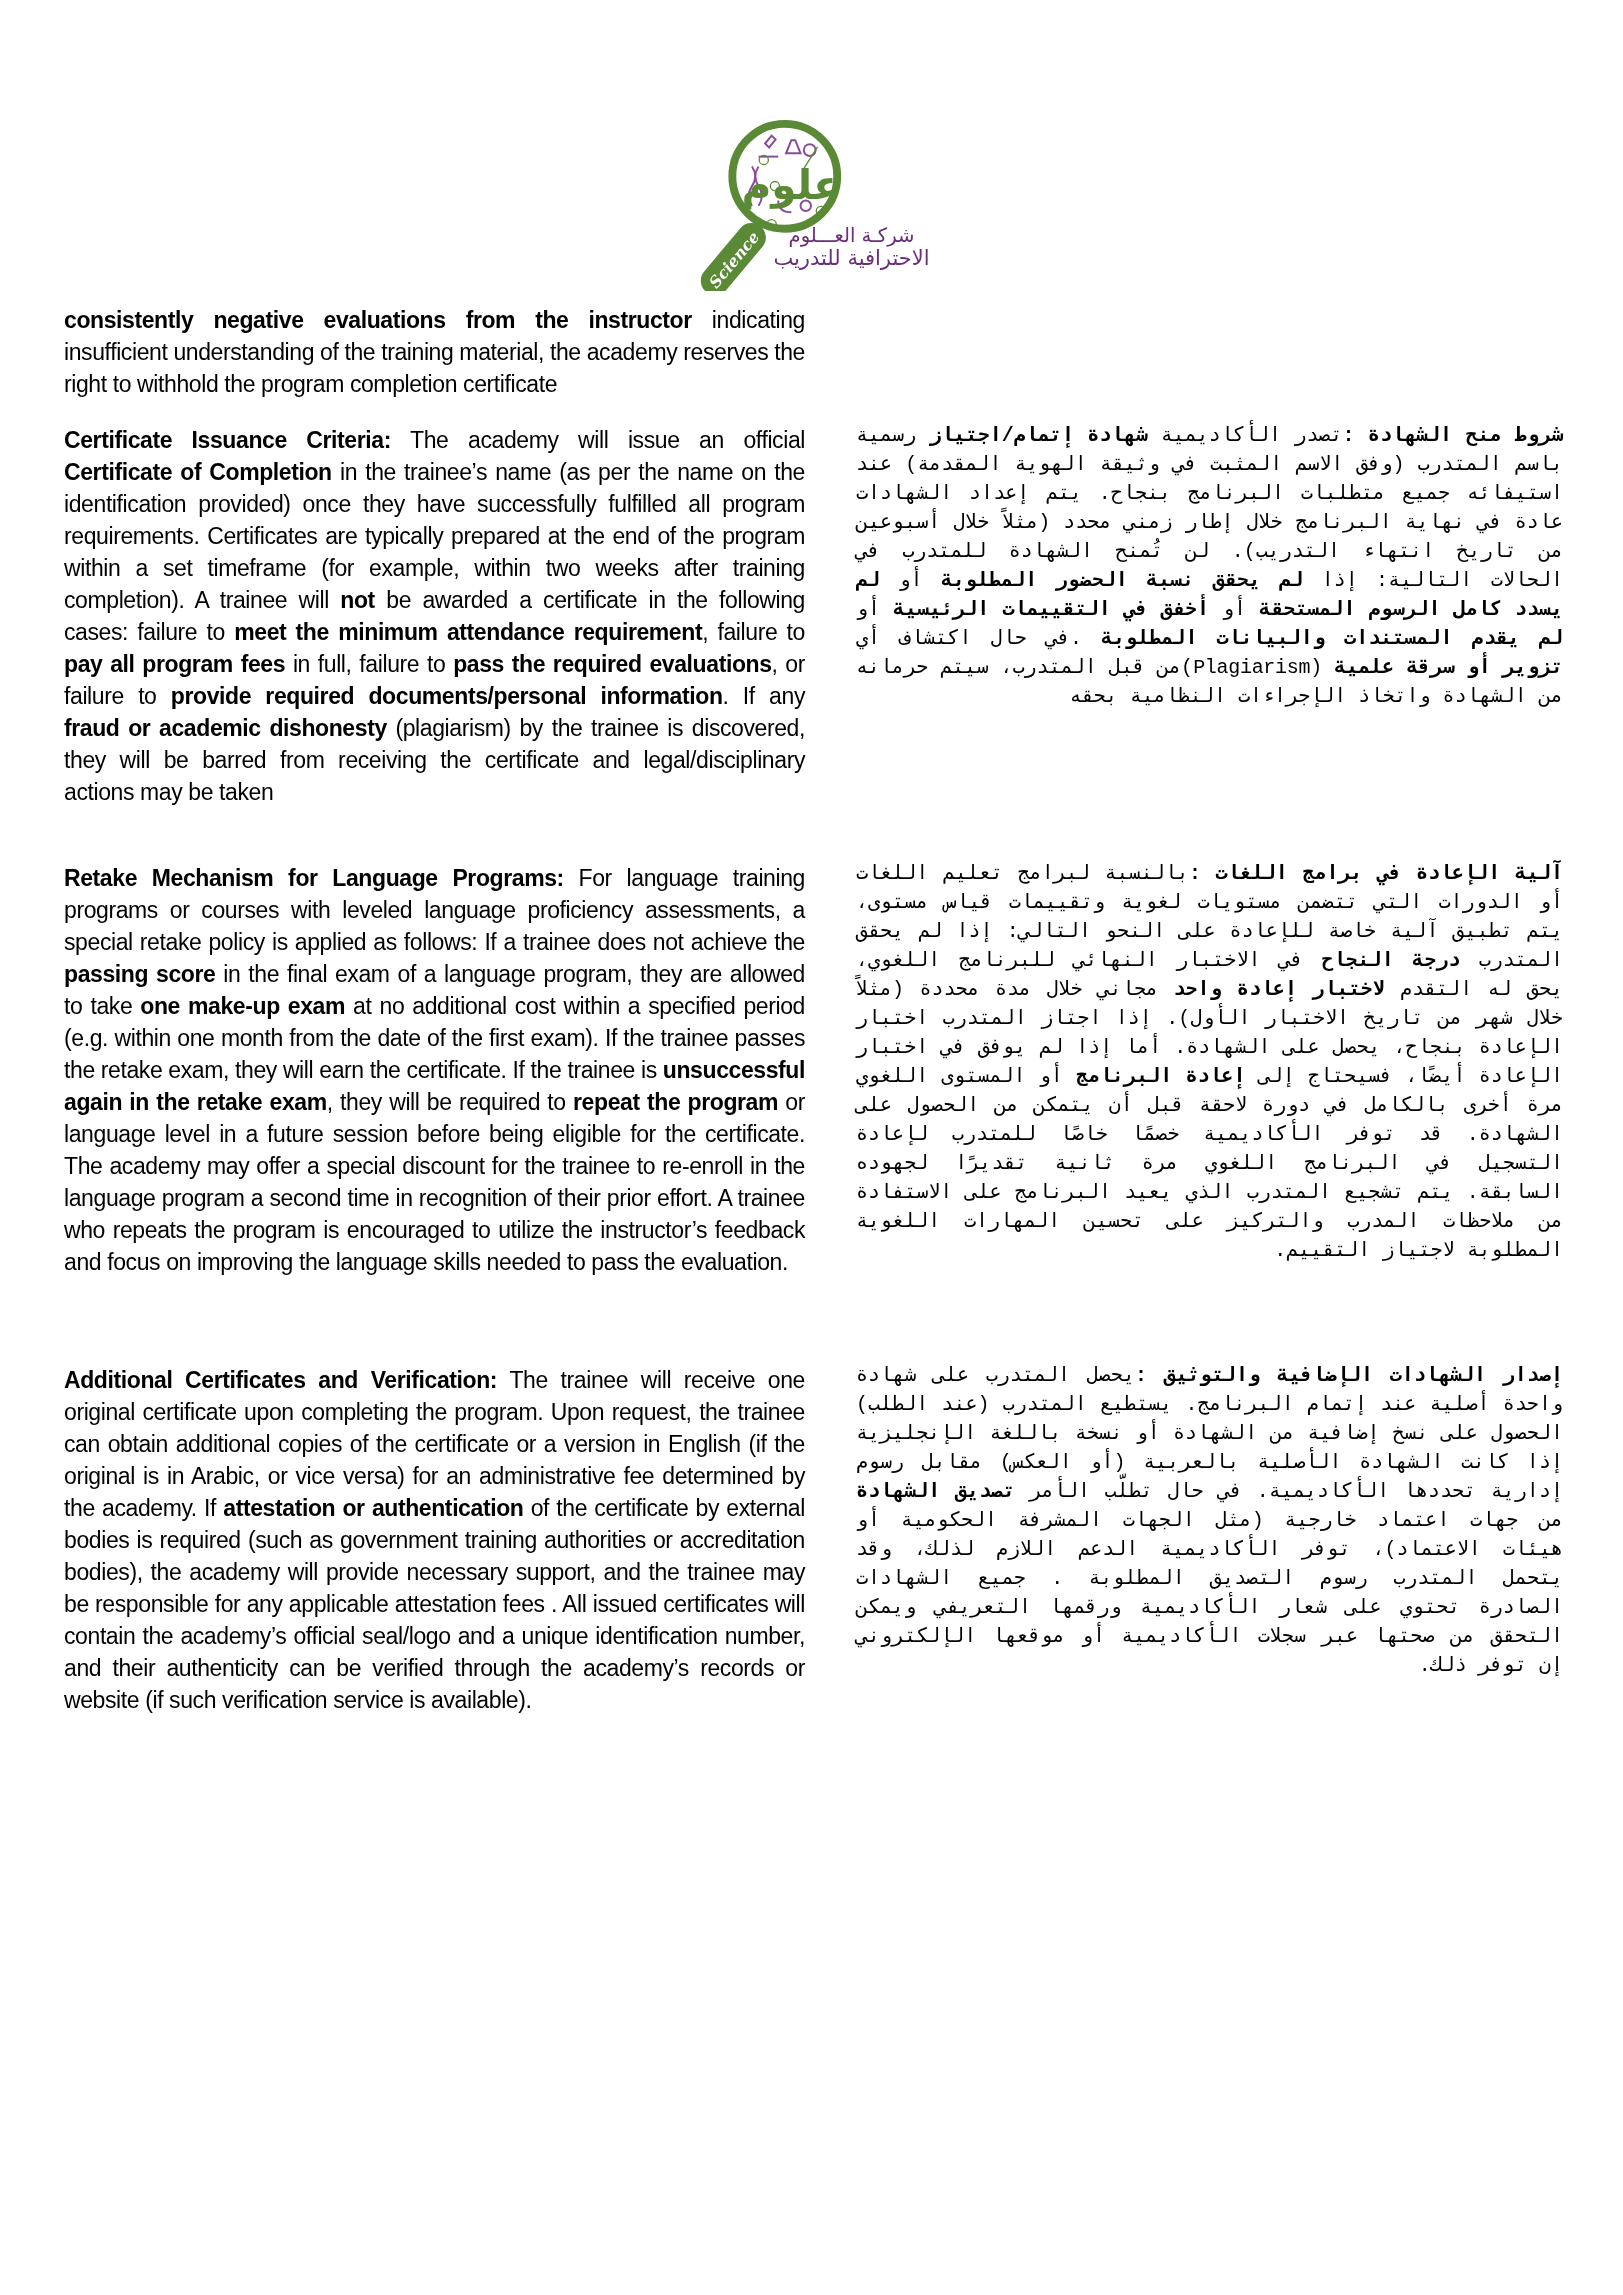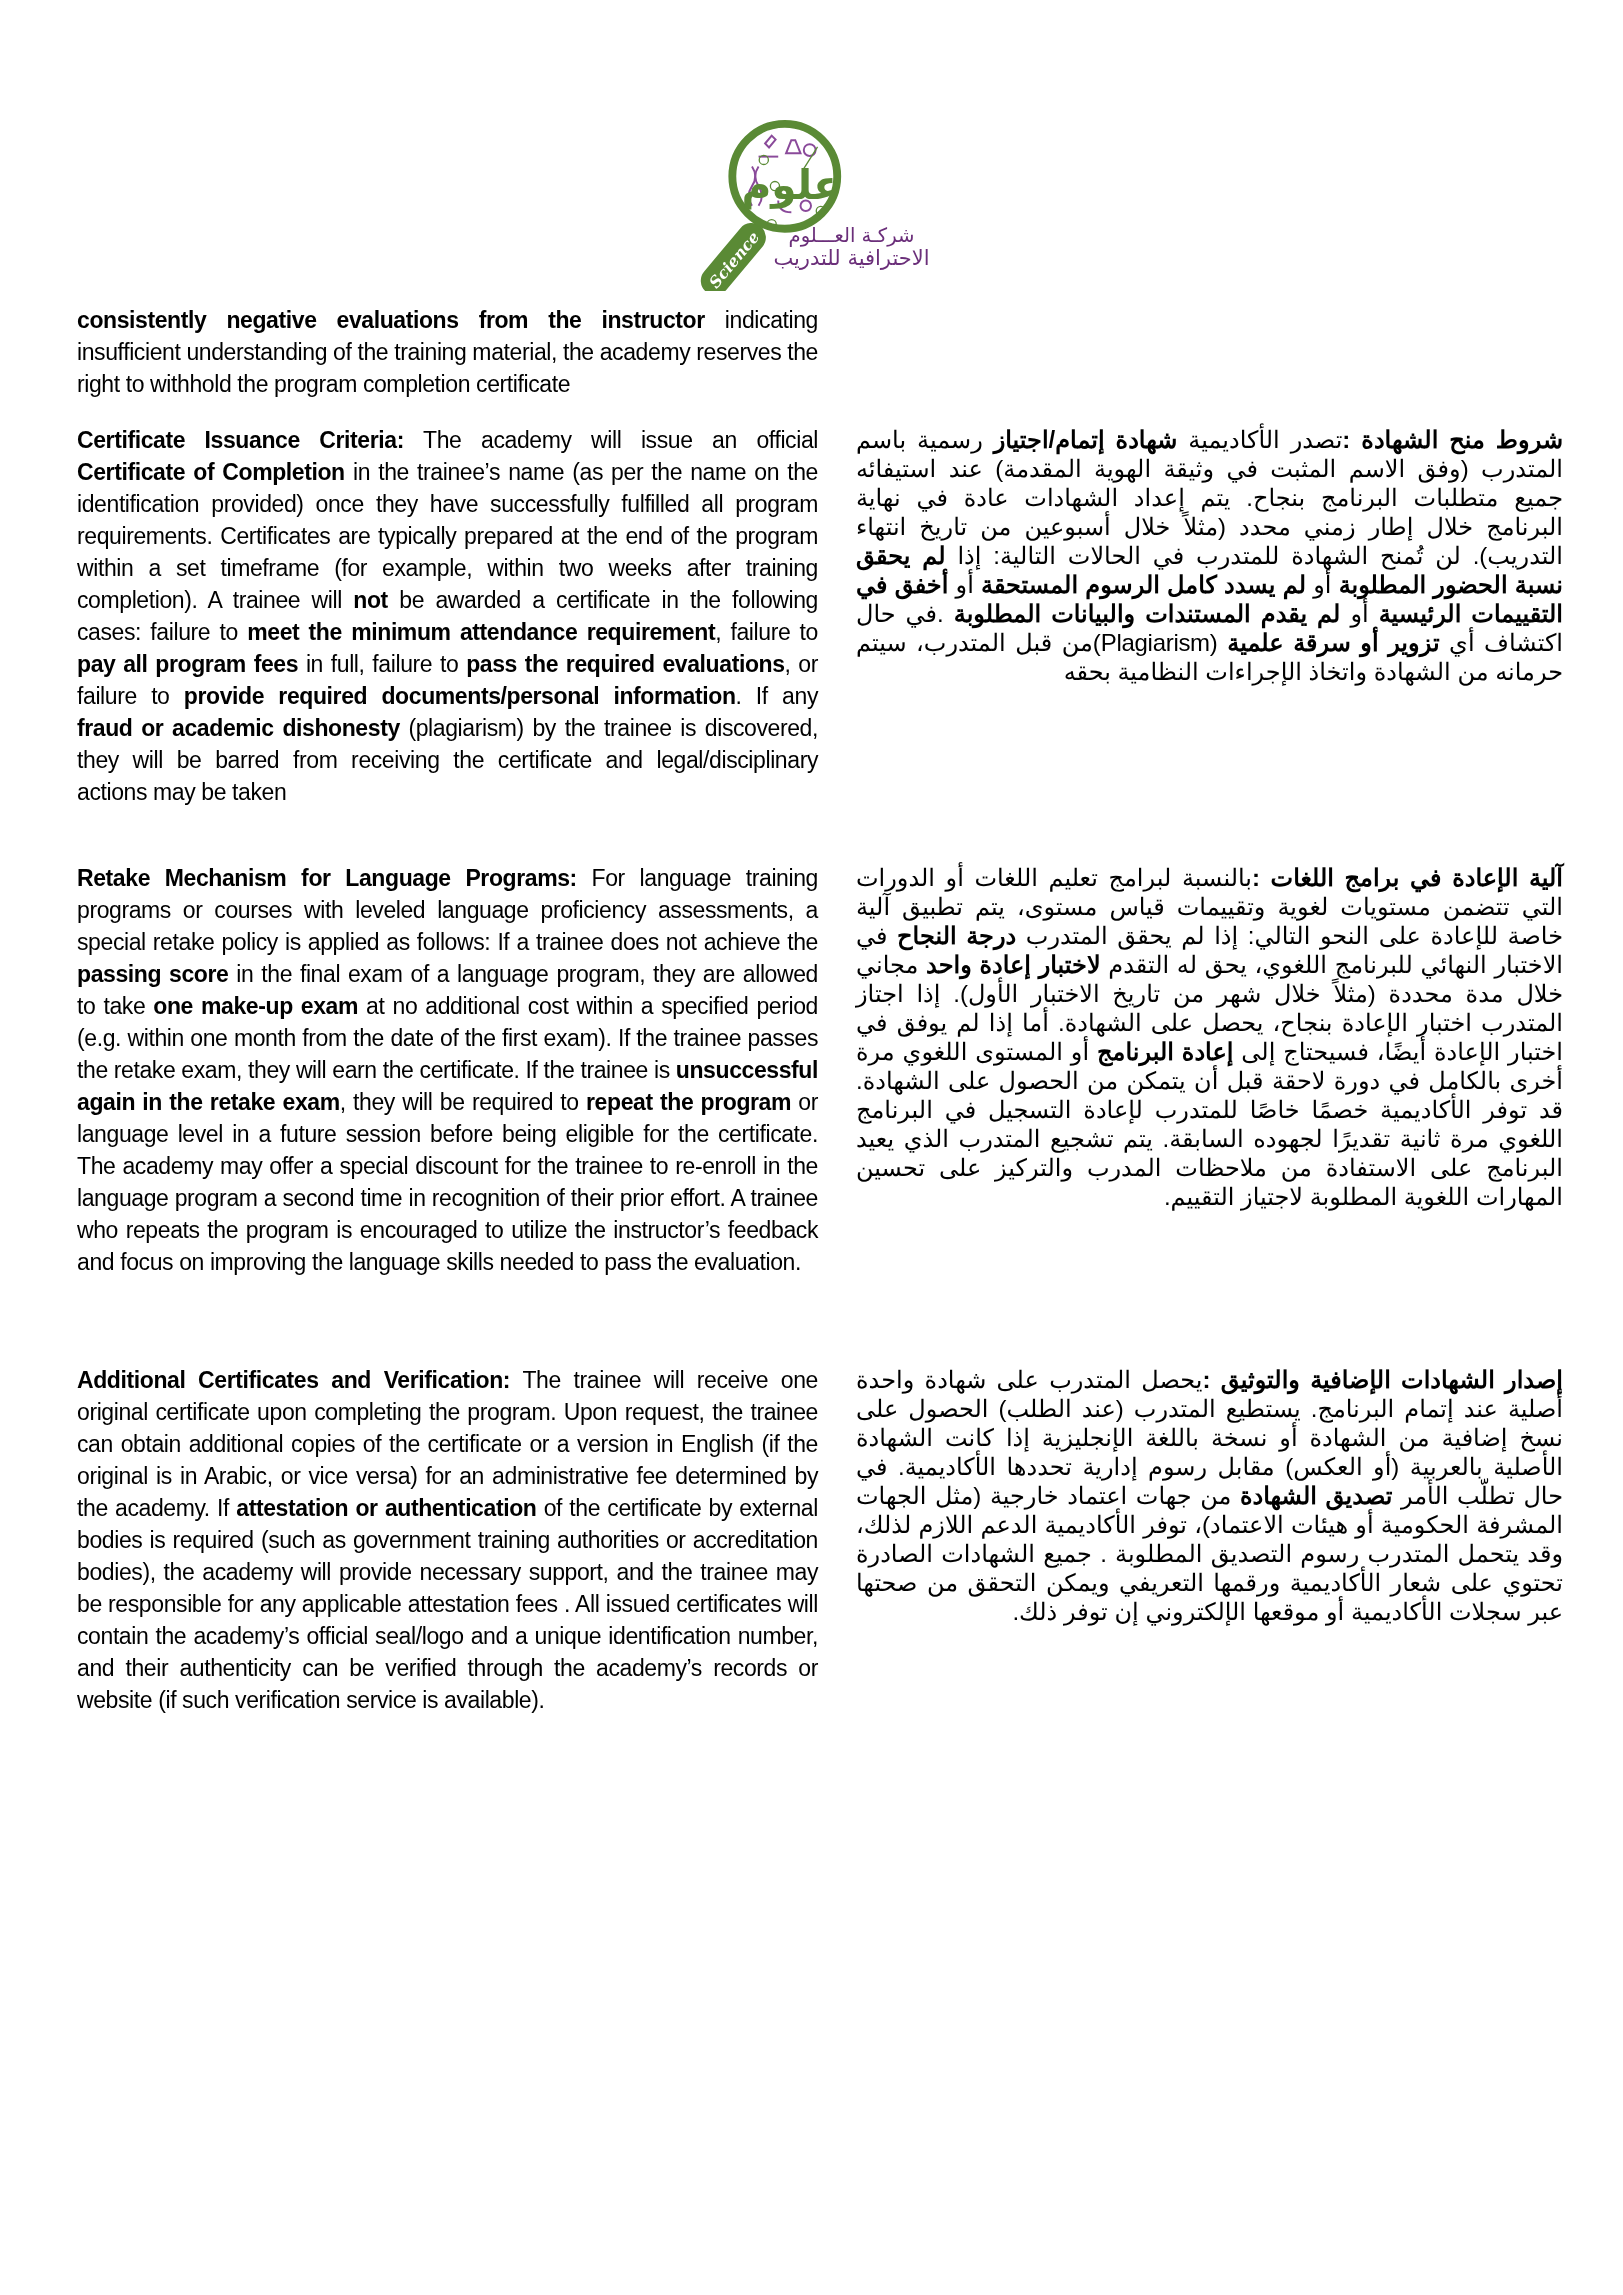--- a/index.html
+++ b/index.html
@@ -15,29 +15,29 @@
     position: absolute; left: 80px; top: 111px; width: 157px;
     direction: rtl; text-align: center; color: #6b2f7a;
     font-family: "DejaVu Sans", sans-serif; font-weight: normal;
     line-height: 22px;
   }
   .logo-text .l1 { font-size: 19.6px; letter-spacing: 1.3px; display: block; }
   .logo-text .l2 { font-size: 21px; display: block; }
 
   .row { position: absolute; left: 60px; width: 1503px; }
   .en {
-    position: absolute; left: 17px; top: 0; width: 741px;
+    position: absolute; left: 4px; top: 0; width: 741px;
     font-size: 23px; line-height: 32px; text-align: justify;
     font-family: "Liberation Sans", sans-serif;
     letter-spacing: -0.4px;
   }
   .ar {
     position: absolute; right: 0; top: 0; width: 707px;
-    direction: rtl; font-size: 24px; line-height: 29px; text-align: justify;
-    font-family: Liberation Sans, sans-serif; letter-spacing: -0.3px;
+    direction: rtl; font-size: 20px; line-height: 29px; text-align: justify;
+    font-family: Liberation Mono, monospace; letter-spacing: -0.3px;
   }
   b { font-weight: bold; }
 </style>
 </head>
 <body>
 
 <div class="logo">
   <svg width="236" height="177" viewBox="0 0 360 270">
 
     <g transform="rotate(-50 60 220)">

